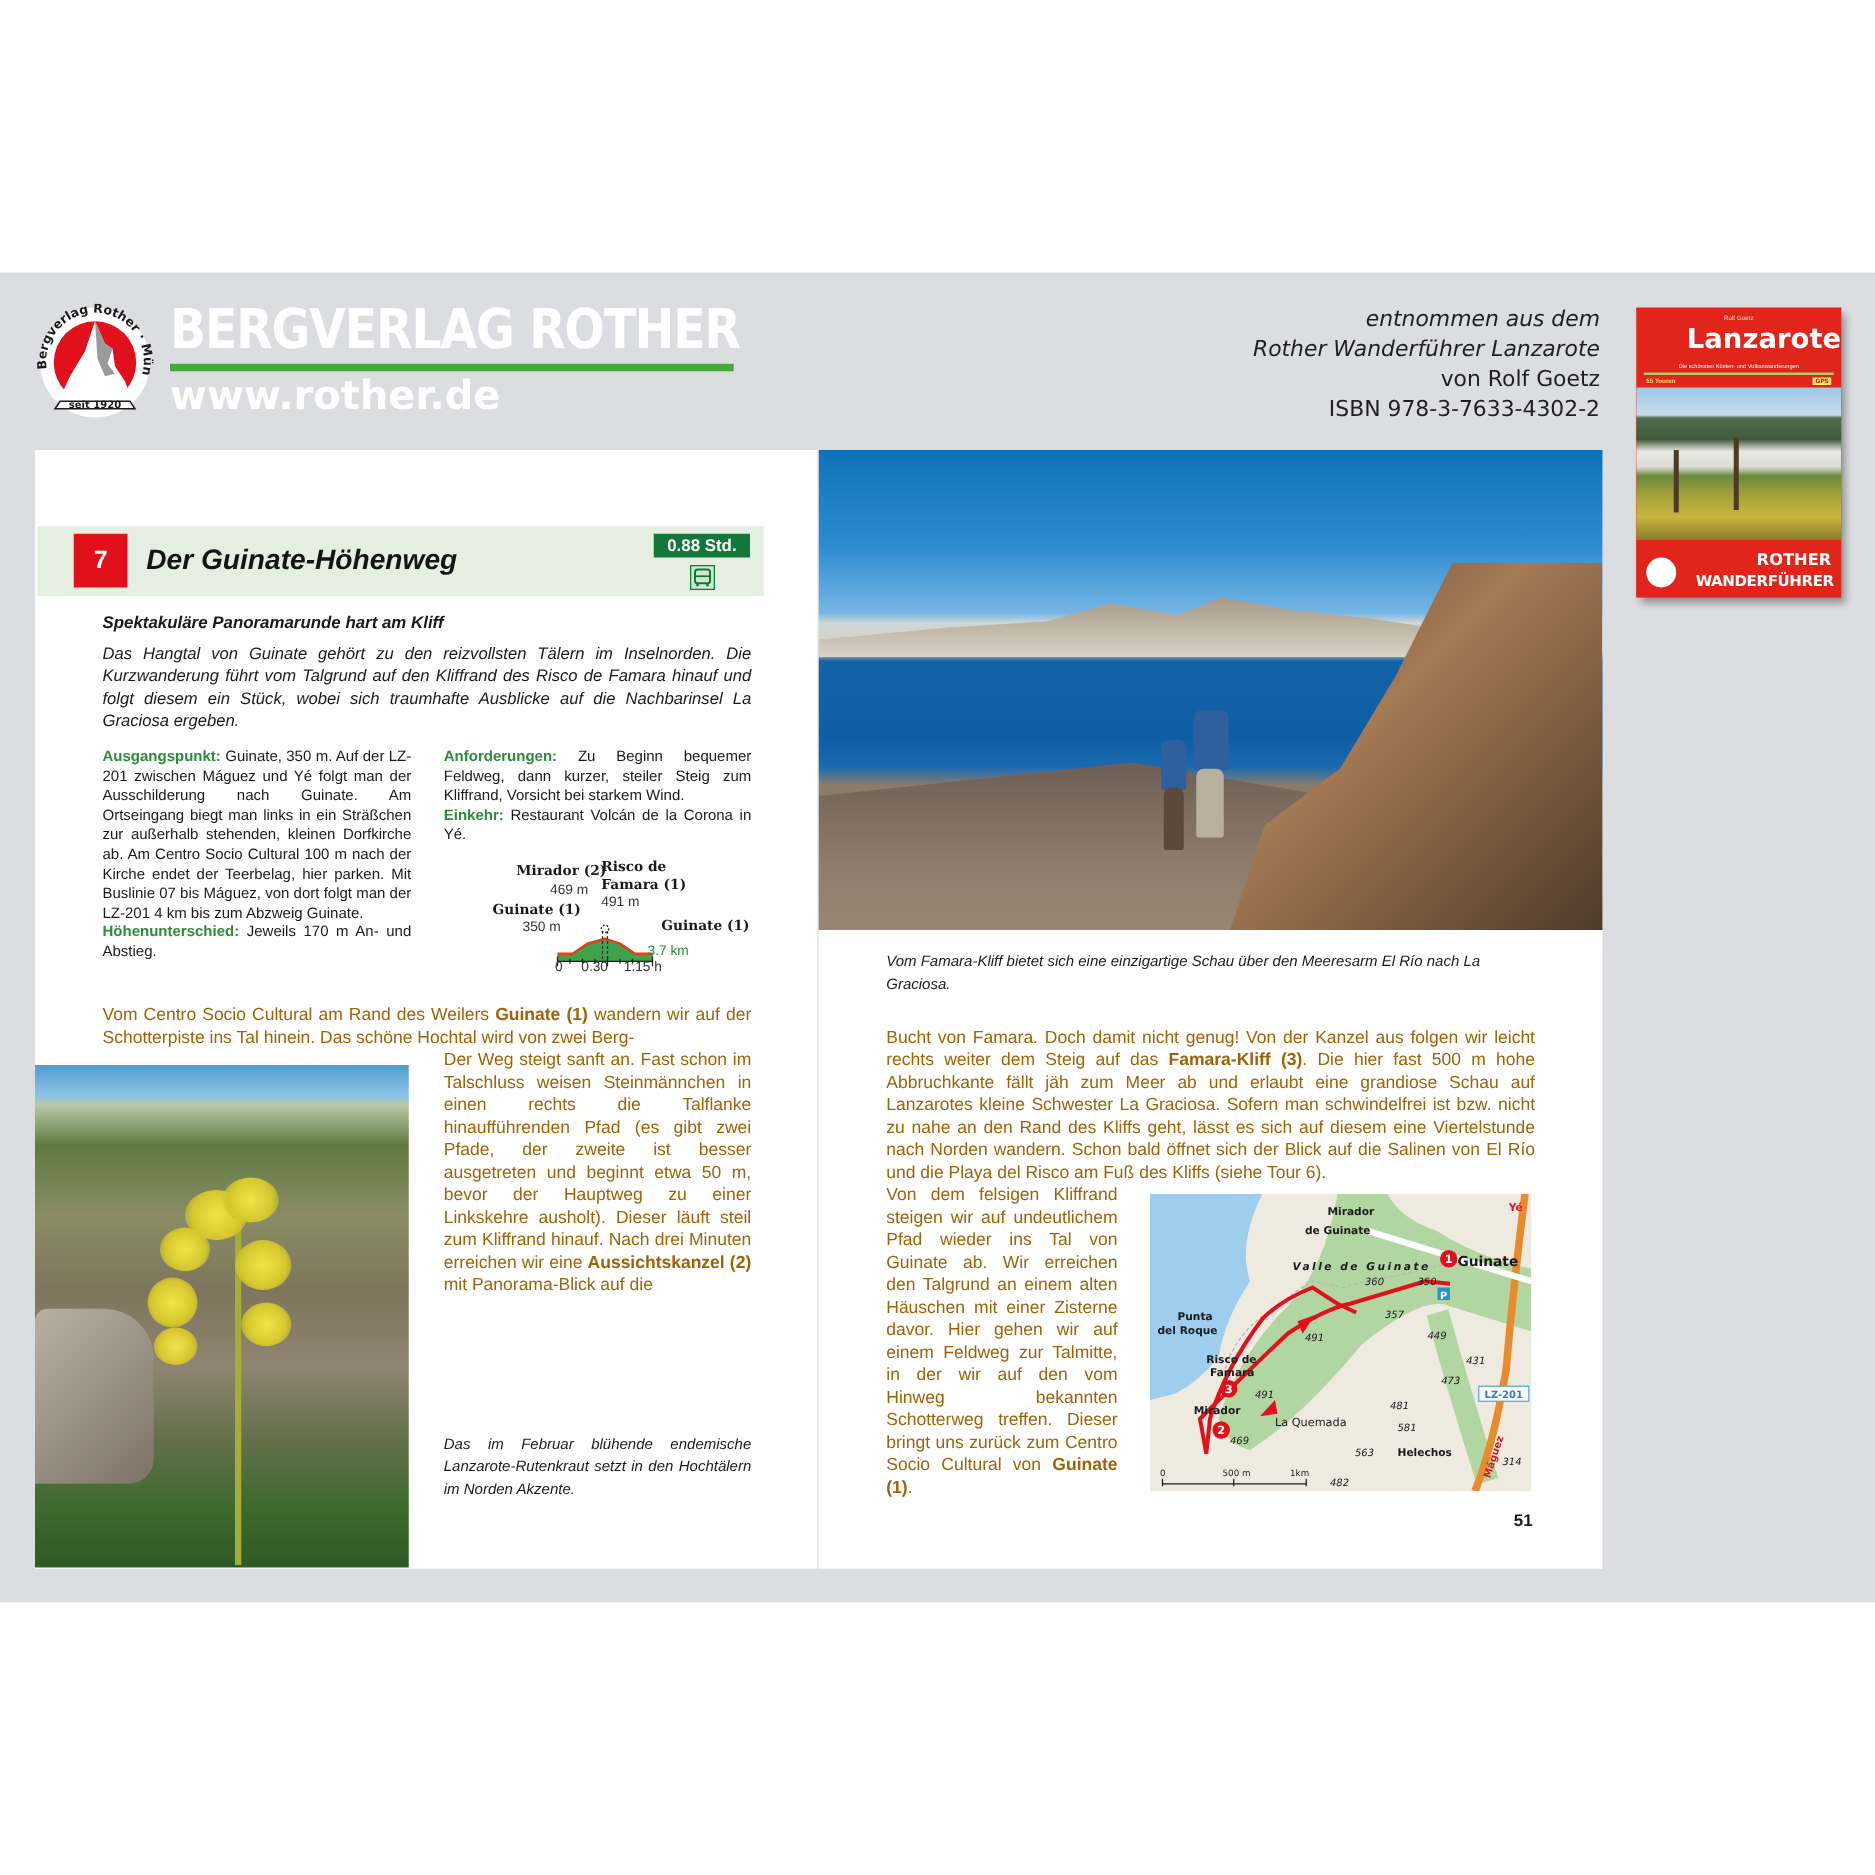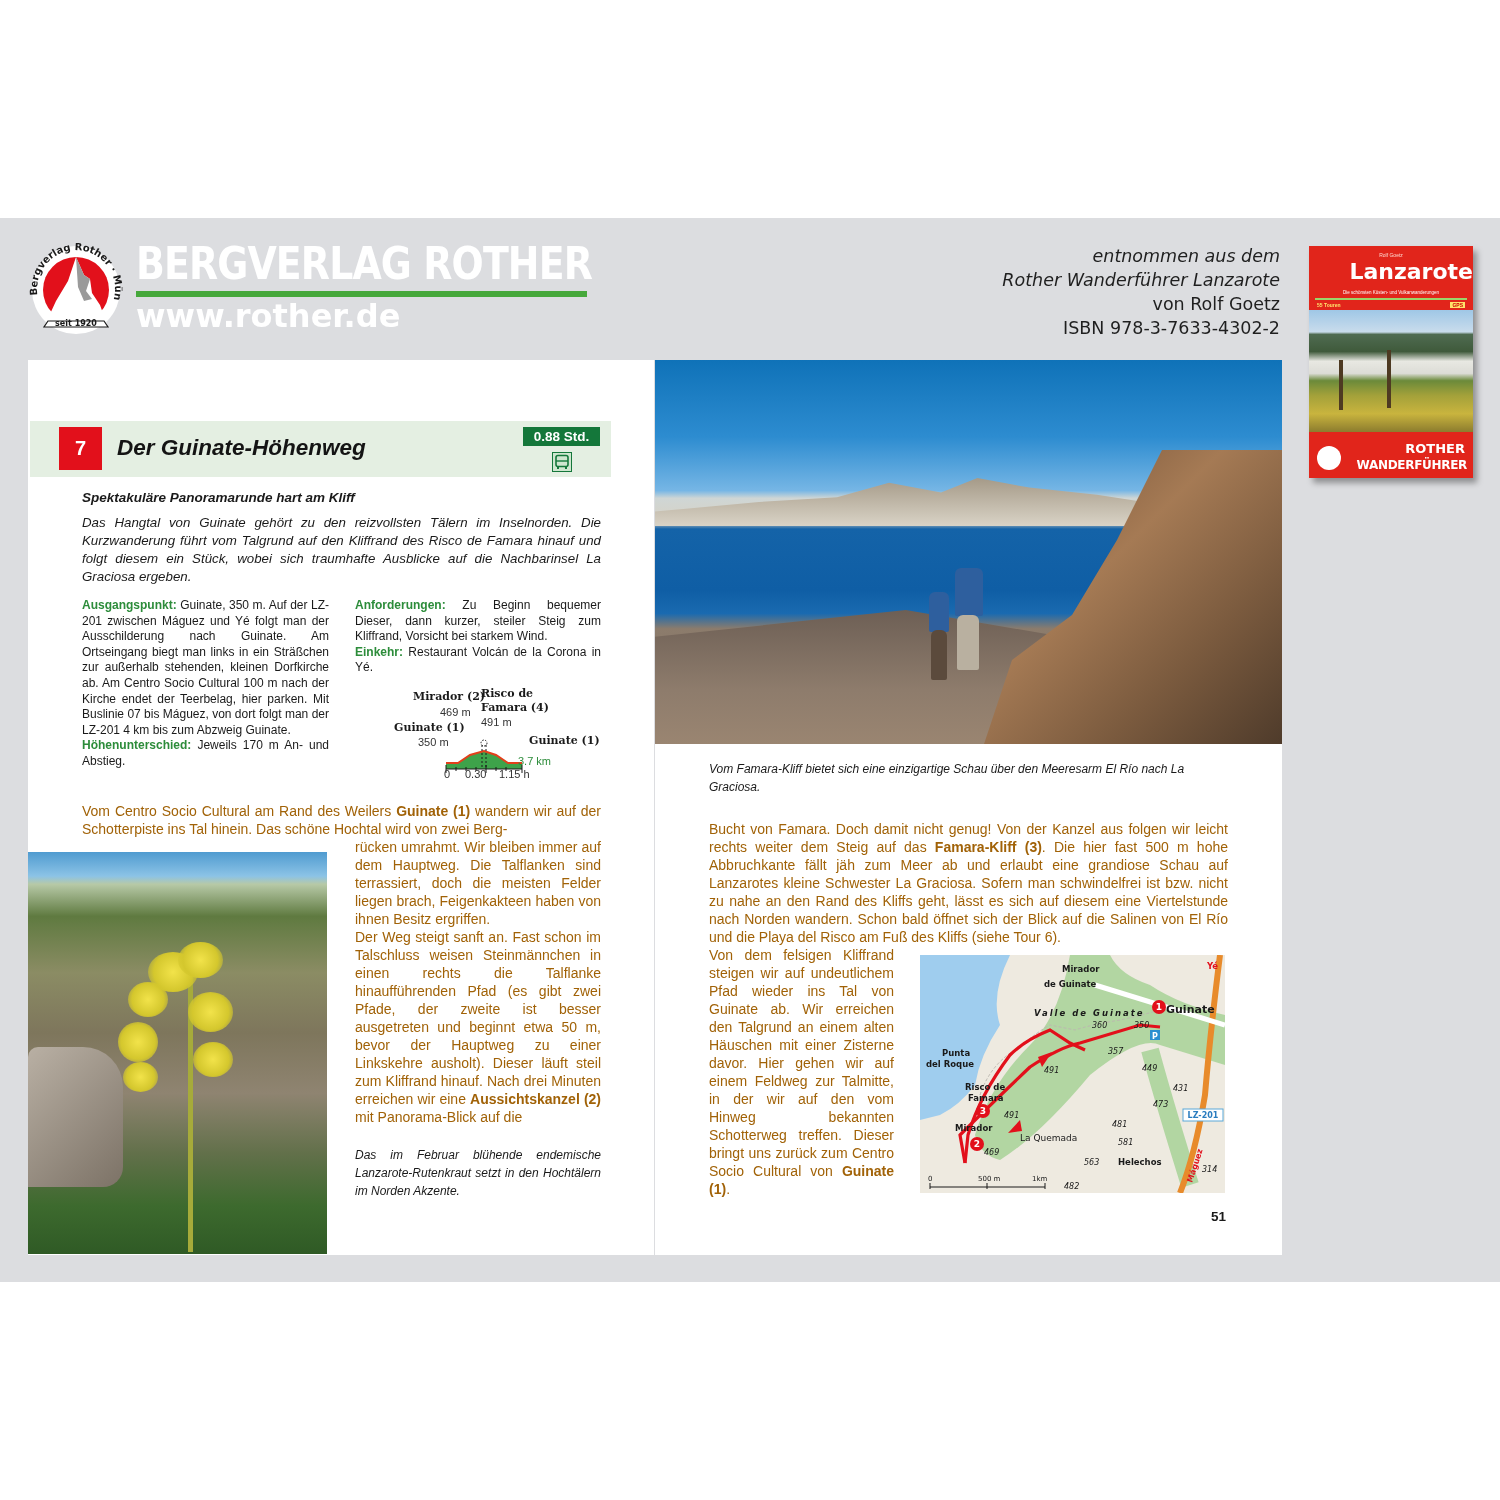--- a/index.html
+++ b/index.html
@@ -156,31 +156,31 @@
 <div class="info info-a">
   <span class="lbl">Ausgangspunkt:</span>
   <span>Guinate, 350 m. Auf der LZ-201 zwischen Máguez und Yé folgt man der Ausschilderung nach Guinate. Am Ortseingang biegt man links in ein Sträßchen zur außerhalb stehenden, kleinen Dorfkirche ab. Am Centro Socio Cultural 100 m nach der Kirche endet der Teerbelag, hier parken. Mit Buslinie 07 bis Máguez, von dort folgt man der LZ-201 4 km bis zum Abzweig Guinate.</span>
   <br>
   <span class="lbl">Höhenunterschied:</span>
   <span>Jeweils 170 m An- und Abstieg.</span>
 </div>
 
 <div class="info info-b">
   <span class="lbl">Anforderungen:</span>
-  <span>Zu Beginn bequemer Dieser, dann kurzer, steiler Steig zum Kliffrand, Vorsicht bei starkem Wind.</span>
+  <span>Zu Beginn bequemer Feldweg, dann kurzer, steiler Steig zum Kliffrand, Vorsicht bei starkem Wind.</span>
   <br>
   <span class="lbl">Einkehr:</span>
   <span>Restaurant Volcán de la Corona in Yé.</span>
 </div>
 
 <div class="profile">
   <div class="pf-label" style="left:25px; top:5px;">Mirador (2)</div>
   <div class="pf-val" style="left:52px; top:21px;">469 m</div>
   <div class="pf-label" style="left:93px; top:2px;">Risco de</div>
-  <div class="pf-label" style="left:93px; top:16px;">Famara (4)</div>
+  <div class="pf-label" style="left:93px; top:16px;">Famara (1)</div>
   <div class="pf-val" style="left:93px; top:31px;">491 m</div>
   <div class="pf-label" style="left:6px; top:36px;">Guinate (1)</div>
   <div class="pf-val" style="left:30px; top:51px;">350 m</div>
   <div class="pf-label" style="left:141px; top:49px;">Guinate (1)</div>
   <svg style="position:absolute; left:56px; top:50px;" width="80" height="40" viewBox="0 0 80 40">
     <path d="M2 28 L14 28 L26 20 L40 16 L52 20 L64 28 L78 28 L78 34 L2 34 Z" fill="#3ea34a"></path>
     <path d="M2 28 L14 28 L26 20 L40 16 L52 20 L64 28 L78 28" fill="none" stroke="#e2401b" stroke-width="2"></path>
     <line x1="2" y1="34" x2="78" y2="34" stroke="#1a1a1a" stroke-width="1"></line>
     <g stroke="#1a1a1a" stroke-width="1">
       <line x1="2" y1="30" x2="2" y2="38"></line>
@@ -212,21 +212,20 @@
   <div class="bloom" style="left:120px; top:100px; width:50px; height:40px;"></div>
   <div class="bloom" style="left:150px; top:90px; width:45px; height:36px;"></div>
   <div class="bloom" style="left:100px; top:130px; width:40px; height:35px;"></div>
   <div class="bloom" style="left:160px; top:140px; width:45px; height:40px;"></div>
   <div class="bloom" style="left:90px; top:170px; width:40px; height:40px;"></div>
   <div class="bloom" style="left:165px; top:190px; width:40px; height:35px;"></div>
   <div class="bloom" style="left:95px; top:210px; width:35px; height:30px;"></div>
 </div>
 
 <div class="body-text bt-2">
-  <div style="text-indent:0;">rücken umrahmt. Wir bleiben immer auf dem Hauptweg. Die Talflanken sind terrassiert, doch die meisten Felder liegen brach, Feigenkakteen haben von ihnen Besitz ergriffen.</div>
   <div><span>Der Weg steigt sanft an. Fast schon im Talschluss weisen Steinmännchen in einen rechts die Talflanke hinaufführenden Pfad (es gibt zwei Pfade, der zweite ist besser ausgetreten und beginnt etwa 50 m, bevor der Hauptweg zu einer Linkskehre ausholt). Dieser läuft steil zum Kliffrand hinauf. Nach drei Minuten erreichen wir eine </span><b>Aussichtskanzel (2)</b><span> mit Panorama-Blick auf die</span></div>
 </div>
 
 <div class="caption-l">Das im Februar blühende endemische Lanzarote-Rutenkraut setzt in den Hochtälern im Norden Akzente.</div>
 
 <div class="cliff-photo">
   <div class="island"></div>
   <div class="plain"></div>
   <div class="rocks"></div>
   <div class="hiker" style="left:274px; top:232px; width:20px; height:40px; background:#2e5f9e;"></div>

